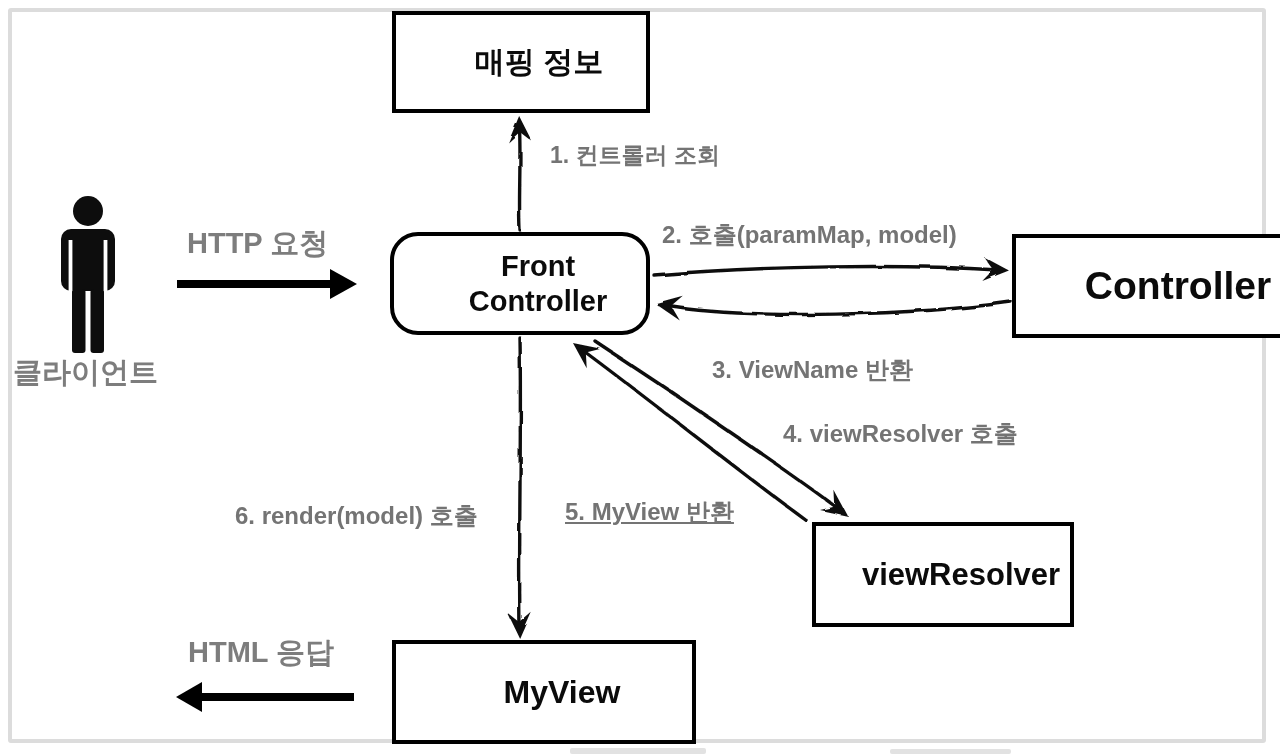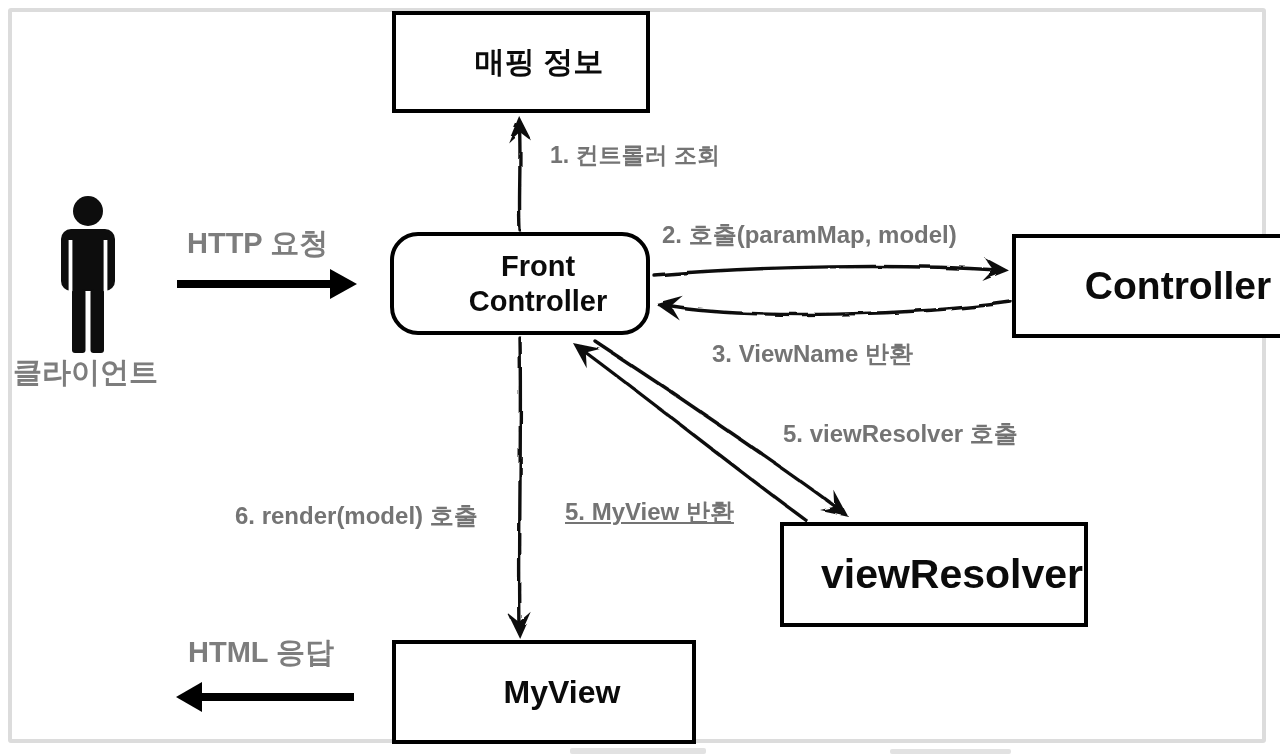--- a/index.html
+++ b/index.html
@@ -8,26 +8,26 @@
   .frame{position:absolute;left:8px;top:8px;width:1258px;height:735px;
          border:4px solid #dcdcdc;border-radius:3px;box-sizing:border-box;background:#ffffff;}
   .arrows-svg{position:absolute;left:0;top:0;width:1280px;height:754px;}
   .node{position:absolute;border:4px solid #000;background:#fff;box-sizing:border-box;
         display:flex;align-items:center;justify-content:center;text-align:center;
         font-weight:700;color:#0b0b0b;padding-left:36px;}
   .node-mapping{left:392px;top:11px;width:258px;height:102px;font-size:30px;}
   .node-fc{left:390px;top:232px;width:260px;height:103px;font-size:29px;line-height:1.2;border-radius:28px;}
   .node-fc .wrap{max-width:180px;}
   .node-controller{left:1012px;top:234px;width:296px;height:104px;font-size:39px;}
-  .node-resolver{left:780px;top:522px;width:308px;height:105px;font-size:41px;}
+  .node-resolver{left:812px;top:522px;width:262px;height:105px;font-size:31px;}
   .node-myview{left:392px;top:640px;width:304px;height:104px;font-size:32px;}
   .step{position:absolute;font-weight:700;color:#747474;white-space:nowrap;}
   .step1{left:550px;top:140px;font-size:23px;}
   .step2{left:662px;top:219px;font-size:24px;}
-  .step3{left:712px;top:338px;font-size:24px;}
+  .step3{left:712px;top:354px;font-size:24px;}
   .step4{left:783px;top:418px;font-size:24px;}
   .step5{left:565px;top:496px;font-size:24px;text-decoration:underline;}
   .step6{left:235px;top:500px;font-size:24px;}
   .flow-label{position:absolute;color:#7d7d7d;font-size:29px;font-weight:700;white-space:nowrap;}
   .lbl-http{left:187px;top:224px;}
   .lbl-html{left:188px;top:633px;text-align:right;}
   .lbl-client{left:13px;top:353px;}
   .partial-bar{position:absolute;background:#e2e2e2;border-radius:2px;}
   .bar1{left:570px;top:748px;width:136px;height:6px;}
   .bar2{left:890px;top:749px;width:121px;height:5px;}
@@ -86,21 +86,21 @@
 <div class="node node-resolver">
   <span>viewResolver</span>
 </div>
 <div class="node node-myview">
   <span>MyView</span>
 </div>
 
 <div class="step step1">1. 컨트롤러 조회</div>
 <div class="step step2">2. 호출(paramMap, model)</div>
 <div class="step step3">3. ViewName 반환</div>
-<div class="step step4">5. viewResolver 호출</div>
+<div class="step step4">4. viewResolver 호출</div>
 <div class="step step5">5. MyView 반환</div>
 <div class="step step6">6. render(model) 호출</div>
 
 <div class="flow-label lbl-http">HTTP 요청</div>
 <div class="flow-label lbl-html">HTML 응답</div>
 <div class="flow-label lbl-client">클라이언트</div>
 
 <div class="partial-bar bar1"></div>
 <div class="partial-bar bar2"></div>
 

